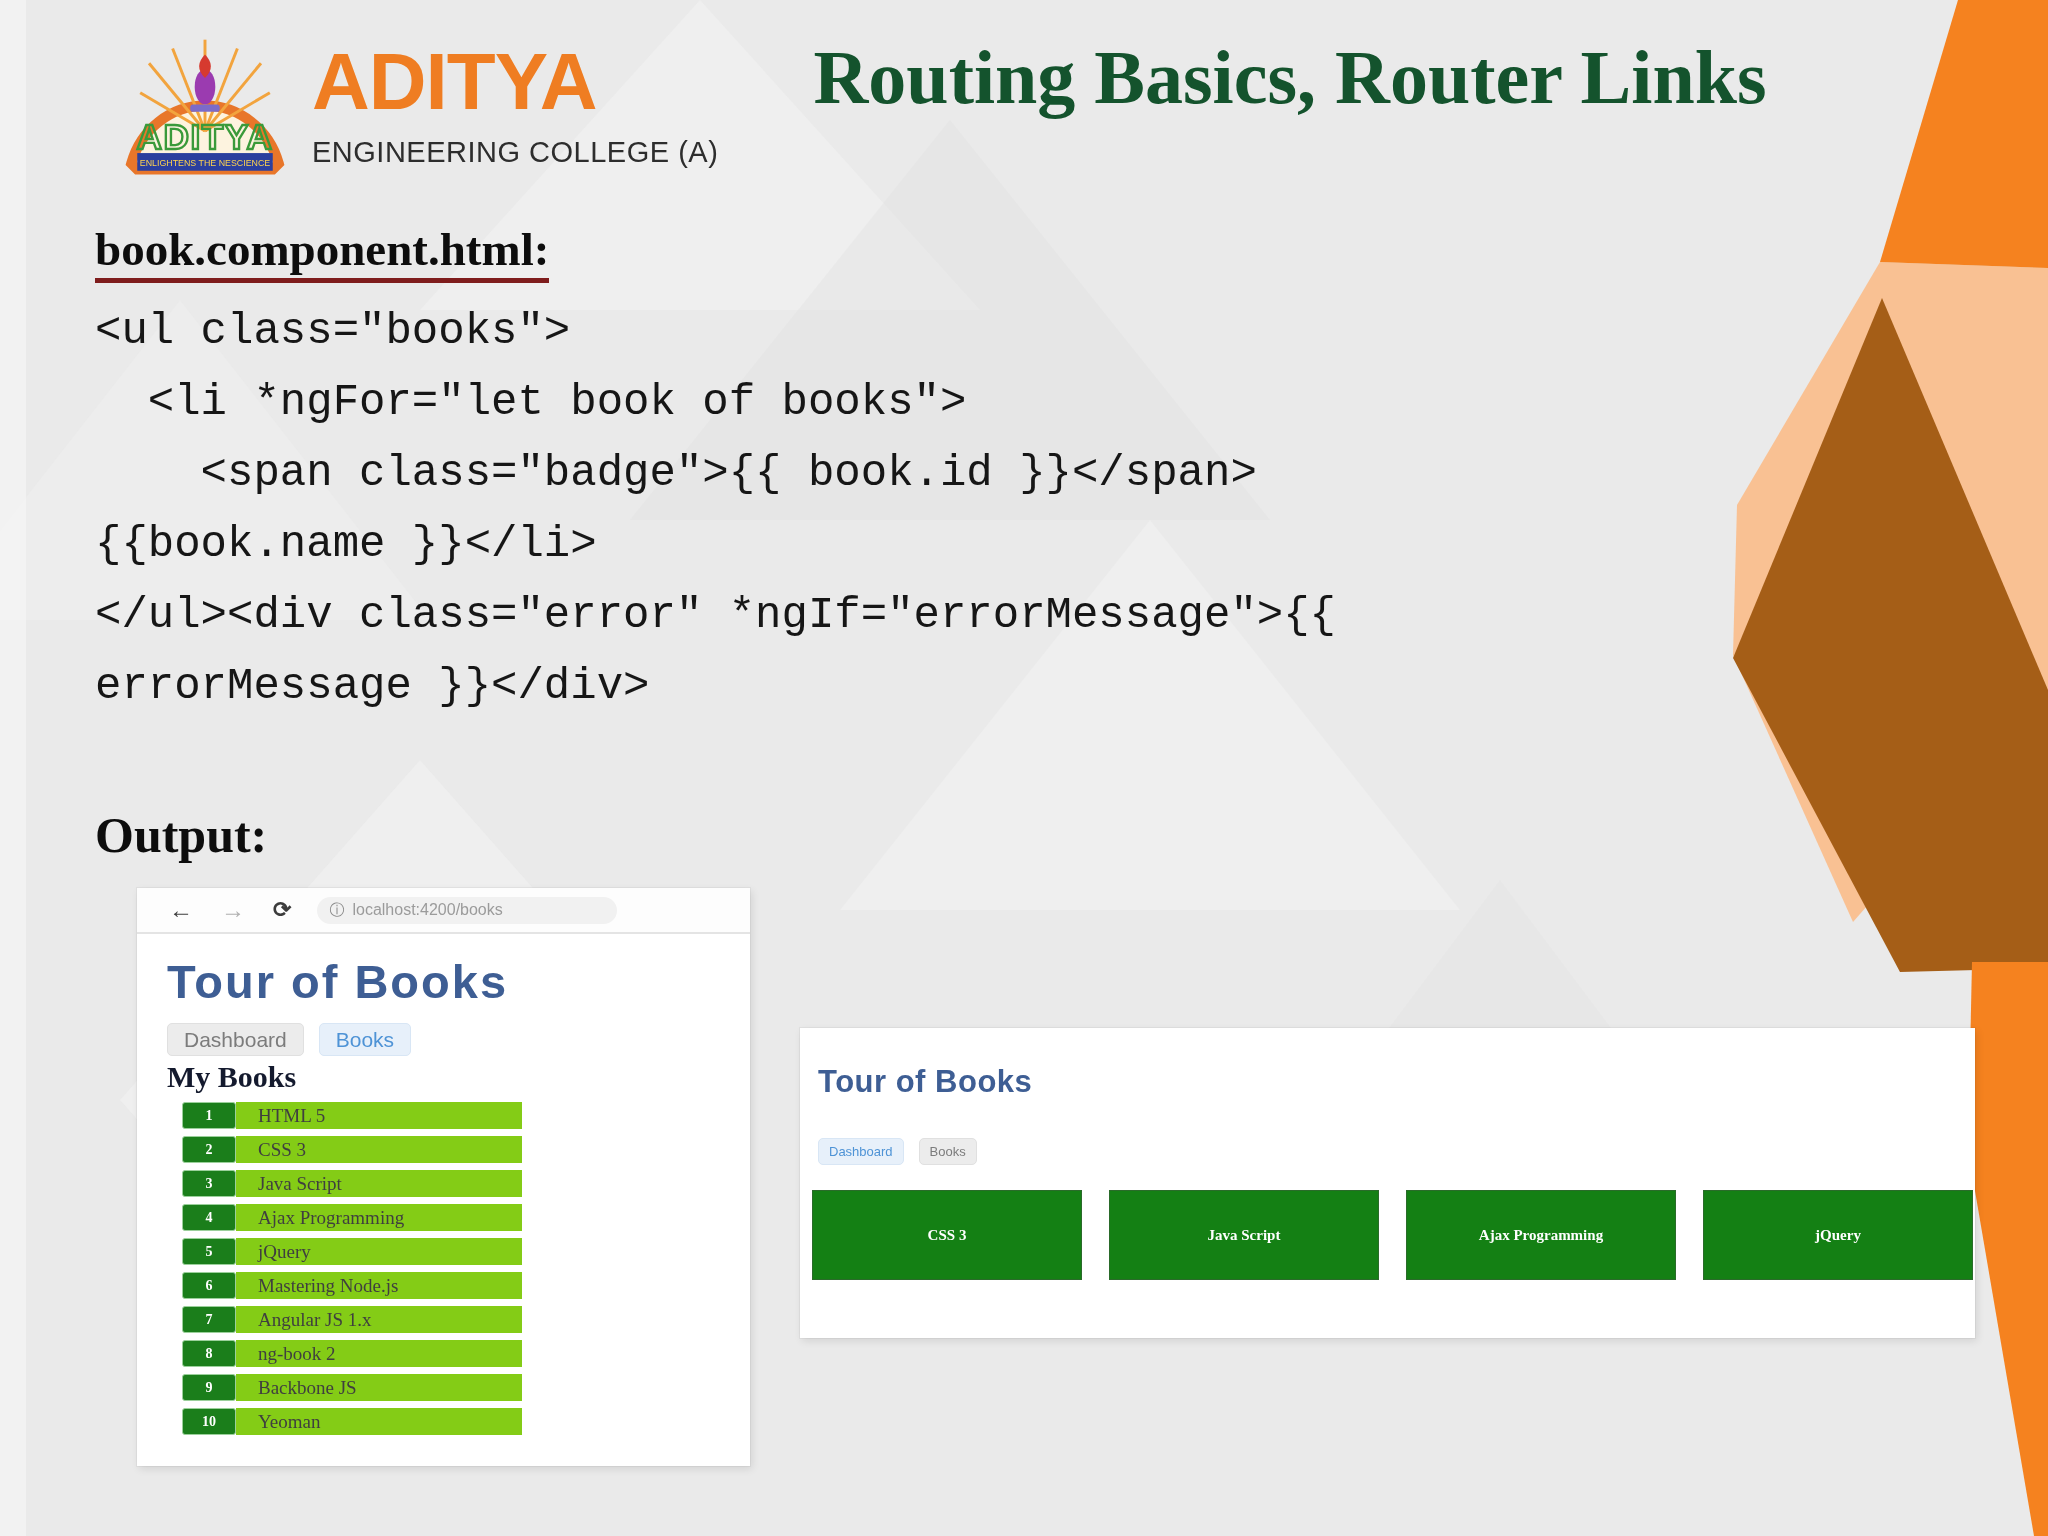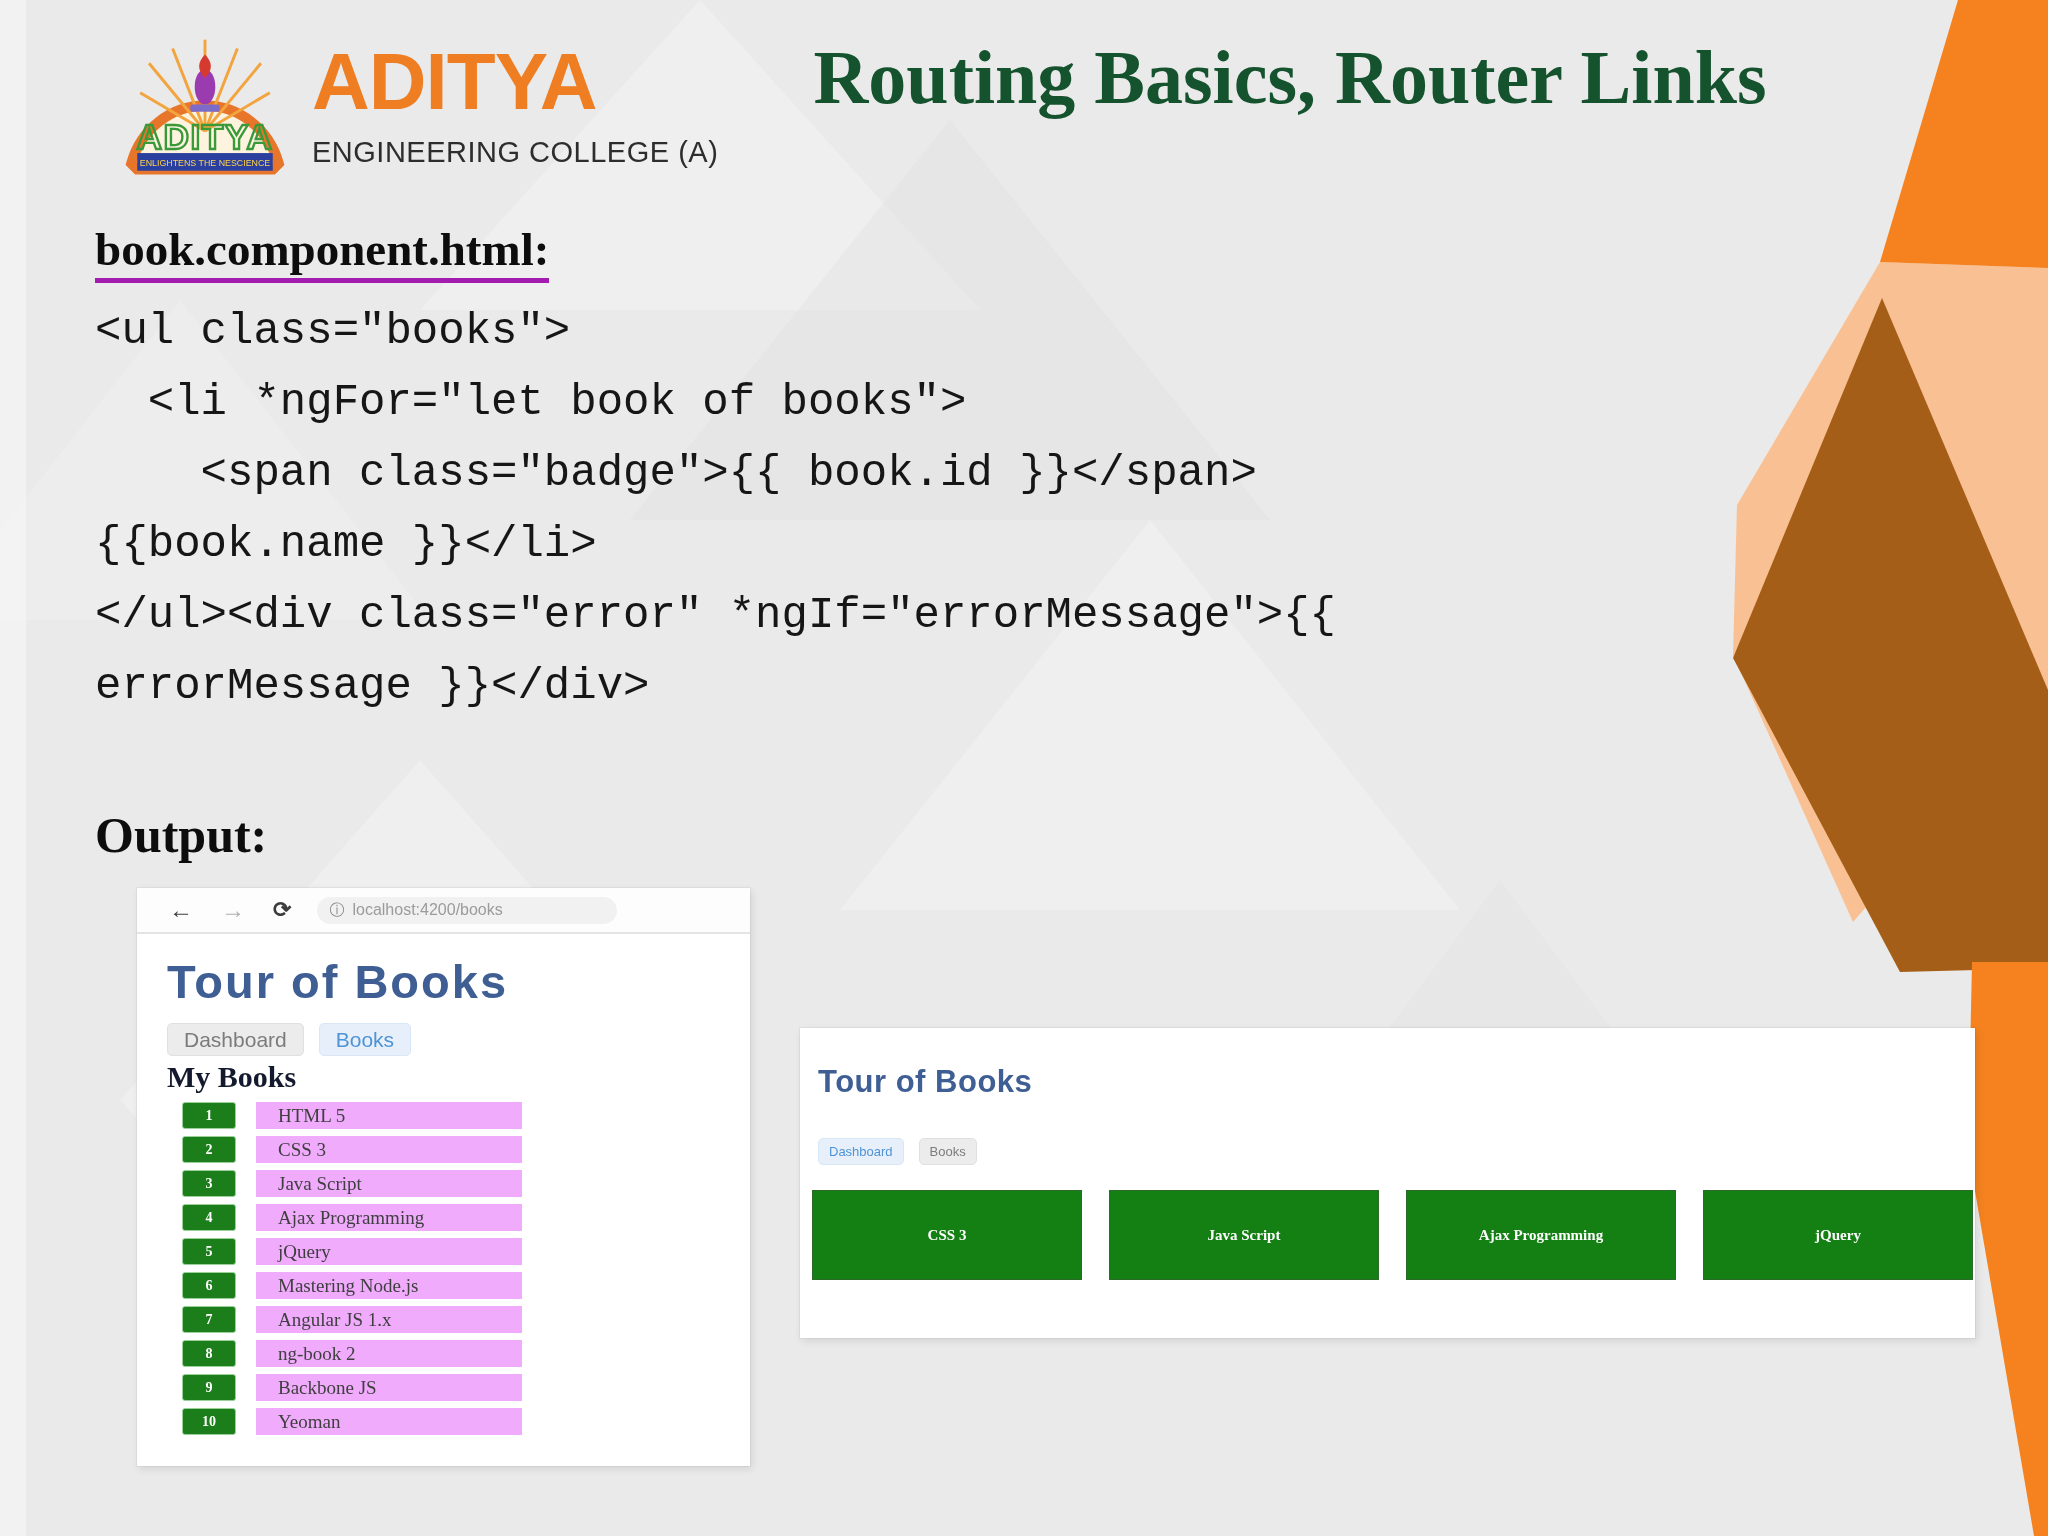--- a/index.html
+++ b/index.html
@@ -23,21 +23,21 @@
   .brand-sub{font-size:29px;color:#2d2d2d;letter-spacing:.5px;margin-top:12px;
     font-family:"Liberation Sans",sans-serif;}
 
   
   #slide-title{left:640px;top:34px;width:1300px;text-align:center;
     font-family:"Liberation Serif",serif;font-weight:bold;font-size:76px;color:#14532d;}
 
   
   #file-heading{left:95px;top:222px;
     font-family:"Liberation Serif",serif;font-weight:bold;font-size:47px;color:#0d0d0d;
-    border-bottom:5px solid #a21caf;padding-bottom:2px;}
+    border-bottom:5px solid #7f1d1d;padding-bottom:2px;}
   #code-block{left:95px;top:296px;width:1350px;
     font-family:"Liberation Mono","DejaVu Sans Mono",monospace;
     font-size:44px;line-height:71px;color:#161616;}
   .code-line{white-space:pre;}
   #output-label{left:95px;top:806px;
     font-family:"Liberation Serif",serif;font-weight:bold;font-size:50px;color:#0d0d0d;}
 
   
   #browser-shot{left:137px;top:888px;width:613px;height:578px;background:#ffffff;
     box-shadow:0 0 0 1px rgba(0,0,0,.04),2px 3px 8px rgba(0,0,0,.10);}
@@ -57,22 +57,22 @@
   .tab{border-radius:5px;display:flex;align-items:center;justify-content:center;}
   #b-tabs .tab{height:31px;padding:0 16px;font-size:21px;}
   .tab.inactive{background:#ececec;color:#7c7c7c;border:1px solid #e0e0e0;}
   .tab.active{background:#e7f0fa;color:#4e93d6;border:1px solid #d8e6f5;}
   #b-heading{top:172px;font-family:"Liberation Serif",serif;font-weight:bold;font-size:30px;color:#141a2e;}
   #book-list{top:214px;left:45px;width:340px;display:flex;flex-direction:column;gap:7px;position:absolute;}
   .book-row{display:flex;height:27px;}
   .badge{min-width:52px;background:#1b7e1b;border:1px solid #9bd09b;border-radius:3px;
     color:#ffffff;font-family:"Liberation Serif",serif;font-weight:bold;font-size:14px;
     display:flex;align-items:center;justify-content:center;}
-  .book-name{flex:1;background:#f0abfc;color:#3f3f3f;font-family:"Liberation Serif",serif;
-    font-size:19px;display:flex;align-items:center;padding-left:22px;margin-left:20px;}
+  .book-name{flex:1;background:#84cc16;color:#3f3f3f;font-family:"Liberation Serif",serif;
+    font-size:19px;display:flex;align-items:center;padding-left:22px;}
 
   
   #dash-shot{left:800px;top:1028px;width:1175px;height:310px;background:#ffffff;
     box-shadow:0 0 0 1px rgba(0,0,0,.04),2px 3px 8px rgba(0,0,0,.10);}
   #d-title{position:absolute;left:18px;top:36px;font-weight:bold;font-size:31px;
     letter-spacing:.5px;color:#3e5e94;}
   #d-tabs{position:absolute;left:18px;top:110px;}
   #d-tabs .tab{height:25px;padding:0 10px;font-size:13px;}
   #d-heading{position:absolute;left:12px;top:138px;width:1161px;text-align:center;
     font-family:"Liberation Serif",serif;font-size:16px;color:#1e1e1e;}

